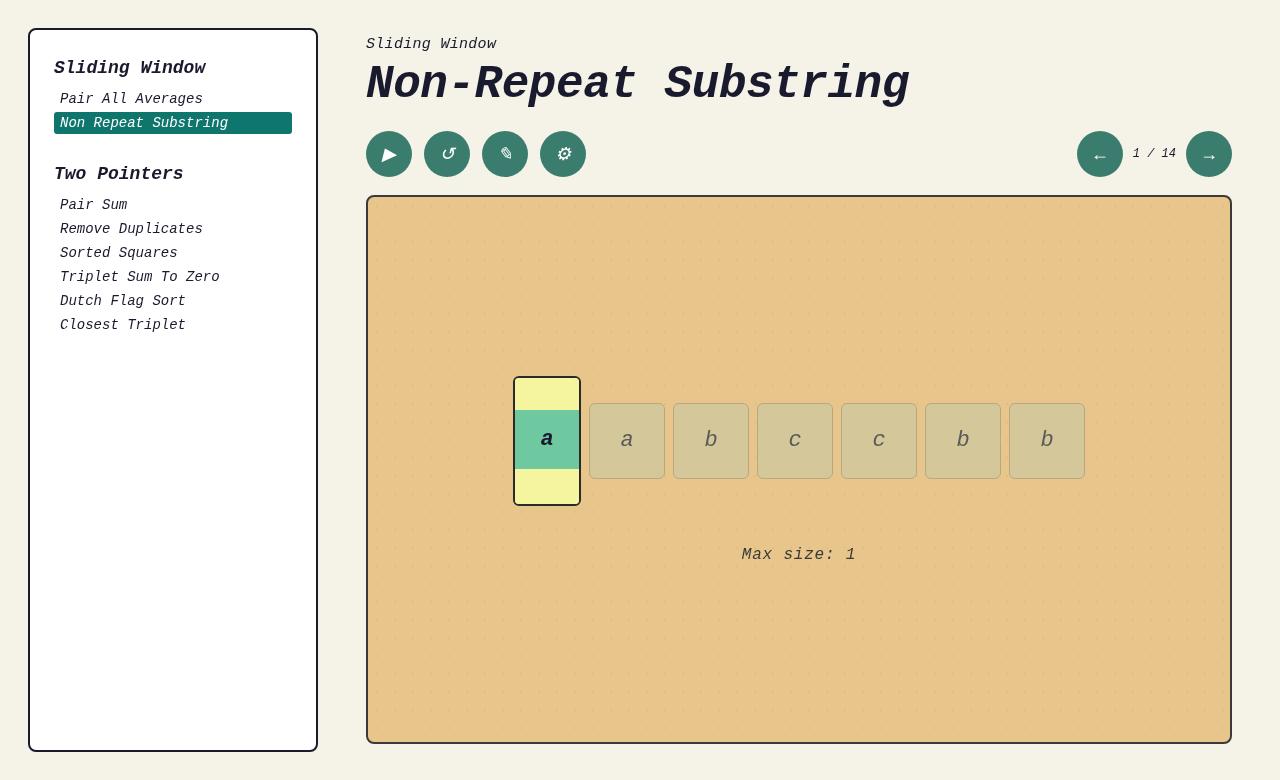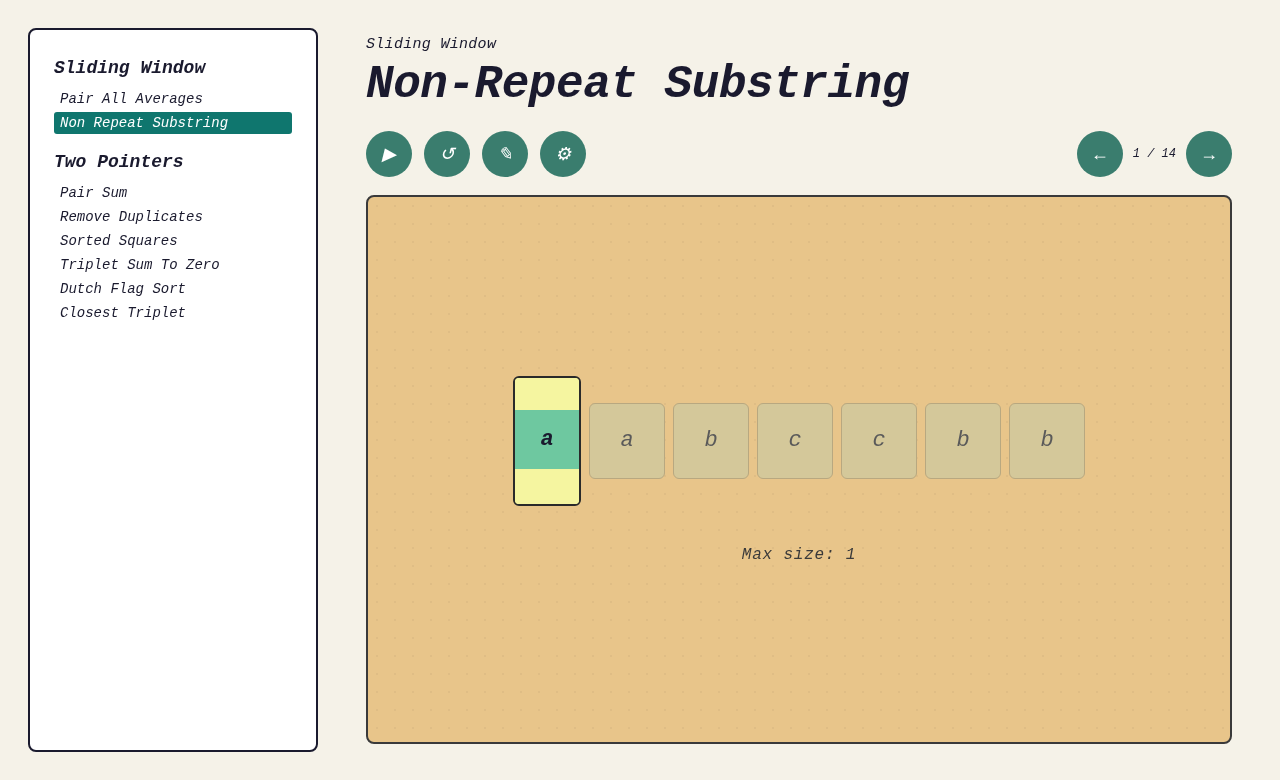--- a/index.html
+++ b/index.html
@@ -40,21 +40,21 @@
       margin-bottom: 2px;
     }
 
     .sidebar-item.active {
       background: #0f766e;
       color: #fff;
       border-radius: 3px;
     }
 
     .sidebar-section-gap {
-      margin-top: 18px;
+      margin-top: 30px;
     }
 
     
     .main {
       flex: 1;
       padding: 36px 48px 36px 48px;
       display: flex;
       flex-direction: column;
     }
 

